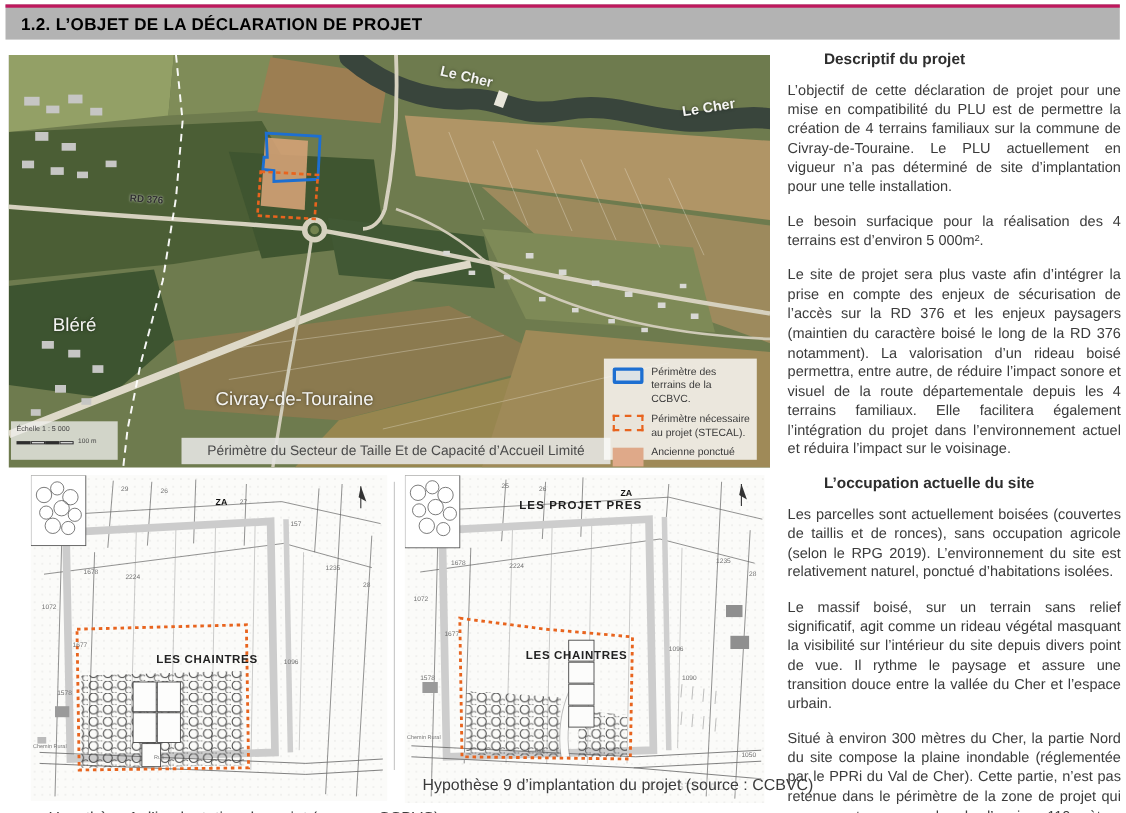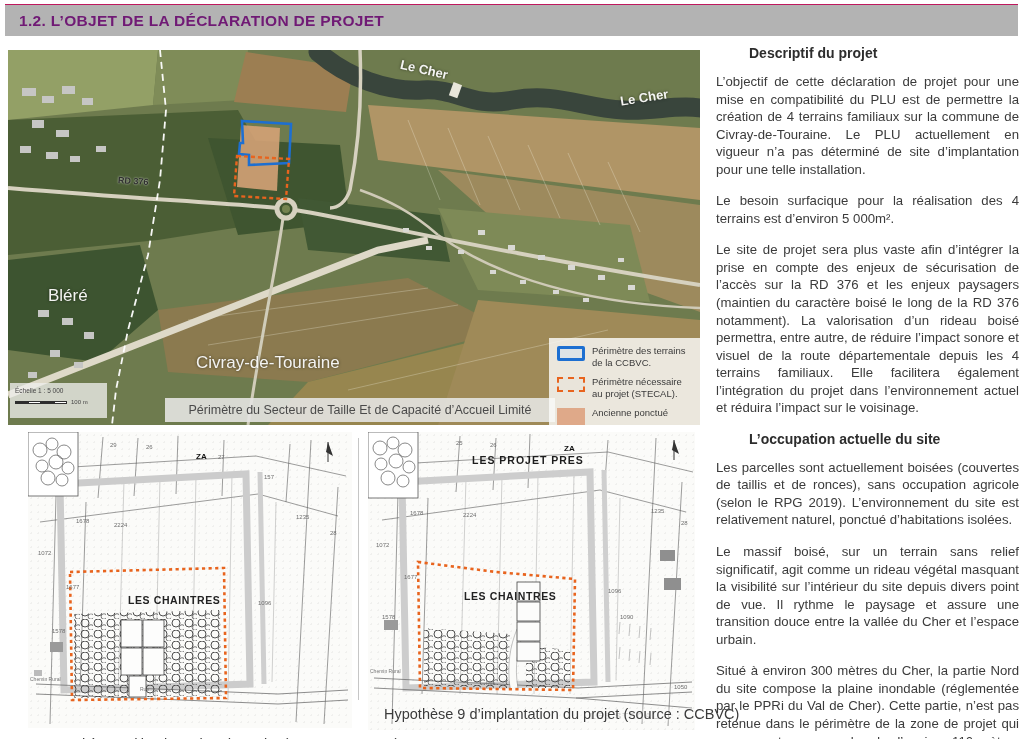--- a/index.html
+++ b/index.html
@@ -2,22 +2,22 @@
 <html><head>
 <meta charset="utf-8">
 <style>
   * { box-sizing: border-box; margin: 0; padding: 0; }
   html,body { width:1024px; height:739px; }
   body { font-family: "Liberation Sans", sans-serif; background:#ffffff; position:relative; overflow:hidden; }
   .page { position:absolute; inset:0; }
 
   
   .titlebar { position:absolute; left:5px; top:4px; width:1013px; height:32px;
-    background:#b3b3b3; color:#701a75; font-weight:bold; font-size:15.5px;
-    letter-spacing:.3px; line-height:32px; padding-left:14px; border-top:1px solid #be185d; }
+    background:#b3b3b3; color:#000000; font-weight:bold; font-size:15.5px;
+    letter-spacing:.3px; line-height:32px; padding-left:14px; border-top:3px solid #be185d; }
 
   
   .aerial { position:absolute; left:8px; top:50px; width:692px; height:375px; background:#6e7b4e; overflow:hidden; }
   .aerial svg { position:absolute; inset:0; }
   .lbl { position:absolute; color:#f4f4f2; text-shadow:0 0 3px rgba(0,0,0,.55); white-space:nowrap; }
   .river { font-size:13px; font-weight:bold; }
   .r1 { left:392px; top:12px; transform:rotate(13deg); }
   .r2 { left:612px; top:40px; transform:rotate(-9deg); }
   .town { font-size:17px; }
   .blere { left:40px; top:236px; }
@@ -26,39 +26,39 @@
   .scalebox { position:absolute; left:2px; top:333px; width:97px; height:35px;
     background:rgba(238,238,236,.78); padding:4px 5px; }
   .scl1 { font-size:6.5px; color:#444; }
   .sclbar { margin-top:5px; display:flex; align-items:center; }
   .sb { display:inline-block; width:13px; height:3px; }
   .sb.b { background:#2e2e2e; } .sb.w { background:#fff; border:0.5px solid #2e2e2e; }
   .scl2 { font-size:6px; color:#444; margin-left:4px; }
   .mapcaption { position:absolute; left:157px; top:348px; width:390px; height:24px;
     background:rgba(228,228,226,.9); color:#4a4a4a; font-size:12.5px;
     text-align:center; line-height:24px; }
-  .legend { position:absolute; left:541px; top:276px; width:151px; height:92px;
-    background:rgba(251,251,250,.82); padding:7px 6px 5px 8px;margin-top:12px; }
+  .legend { position:absolute; left:541px; top:276px; width:139px; height:92px;
+    background:rgba(251,251,250,.82); padding:7px 6px 5px 8px; }
   .lrow { display:flex; align-items:flex-start; margin-bottom:7px; }
   .sw { flex:0 0 28px; height:15px; margin-right:7px; margin-top:1px; }
   .sw1 { border:3.5px solid #1d6fd1; background:#dde3e6; border-radius:2px; }
   .sw2 { border:2px dashed #e8641e; background:#e9e4da; }
   .sw3 { background:#dfa989; height:17px; }
   .ltext { font-size:9.5px; color:#3a3a3a; line-height:1.25; }
 
   
   .hypo { position:absolute; top:432px; background:#fbfbf9;
     background-image:radial-gradient(rgba(0,0,0,.045) 1px, transparent 1px);
     background-size:7px 7px; overflow:hidden; }
   .h1 { left:28px; width:324px; height:296px; }
   .h2m { left:368px; width:327px; height:298px; }
   .hypo svg { position:absolute; inset:0; }
   .vdivider { position:absolute; left:358px; top:438px; width:1px; height:262px; background:#c6c6c6; }
   .plbl { position:absolute; white-space:nowrap; color:#2b2b2b; }
-  .lieu { font-weight:bold; font-size:10.5px; letter-spacing:.6px; color:#222; }
+  .lieu { font-weight:bold; font-size:10.5px; letter-spacing:.6px; color:#222;margin-left:14px; }
   .toplieu { font-weight:bold; font-size:10.5px; letter-spacing:1px; color:#1d1d1d; }
   .zone { font-weight:bold; font-size:8px; color:#111; }
   .pn { position:absolute; font-size:6px; color:#6f6f6f; white-space:nowrap; }
   .street { position:absolute; font-size:5px; color:#777; }
   .ghost { position:absolute; font-weight:bold; font-size:9.5px; letter-spacing:1px; color:#c2c2c0; }
   .hcap { position:absolute; font-size:14.5px; color:#3b3b3b;
     text-shadow:0 0 4px #fff, 0 0 6px #fff; white-space:nowrap; }
   .c1 { left:44px; top:736px; }
   .c2 { left:384px; top:706px; }
 

